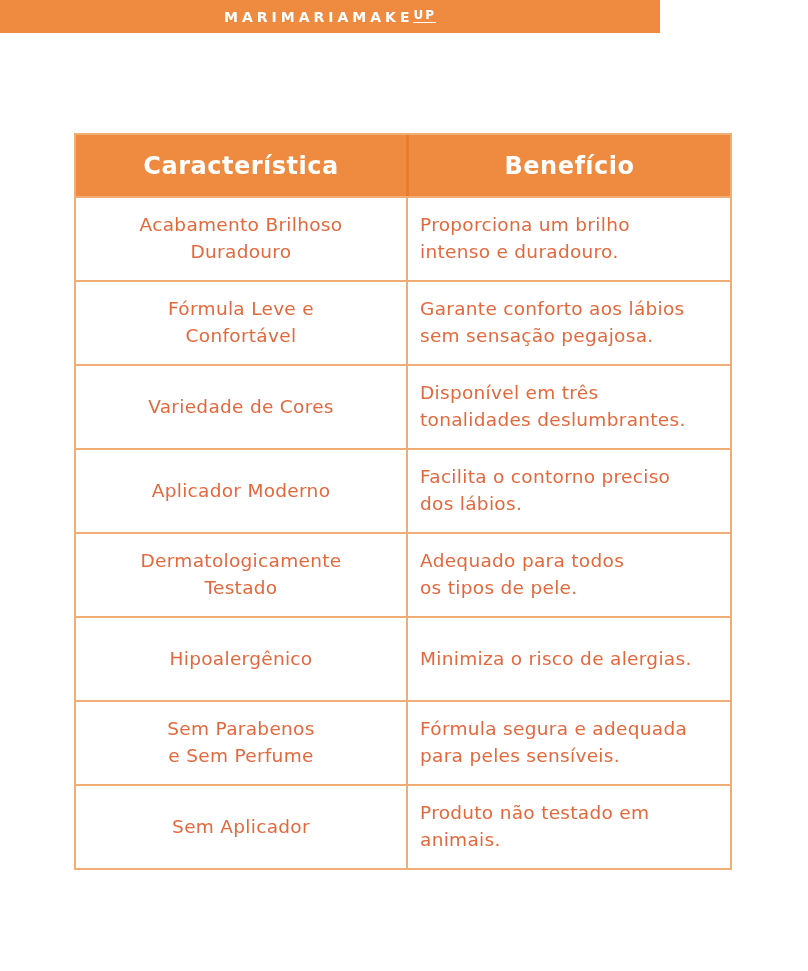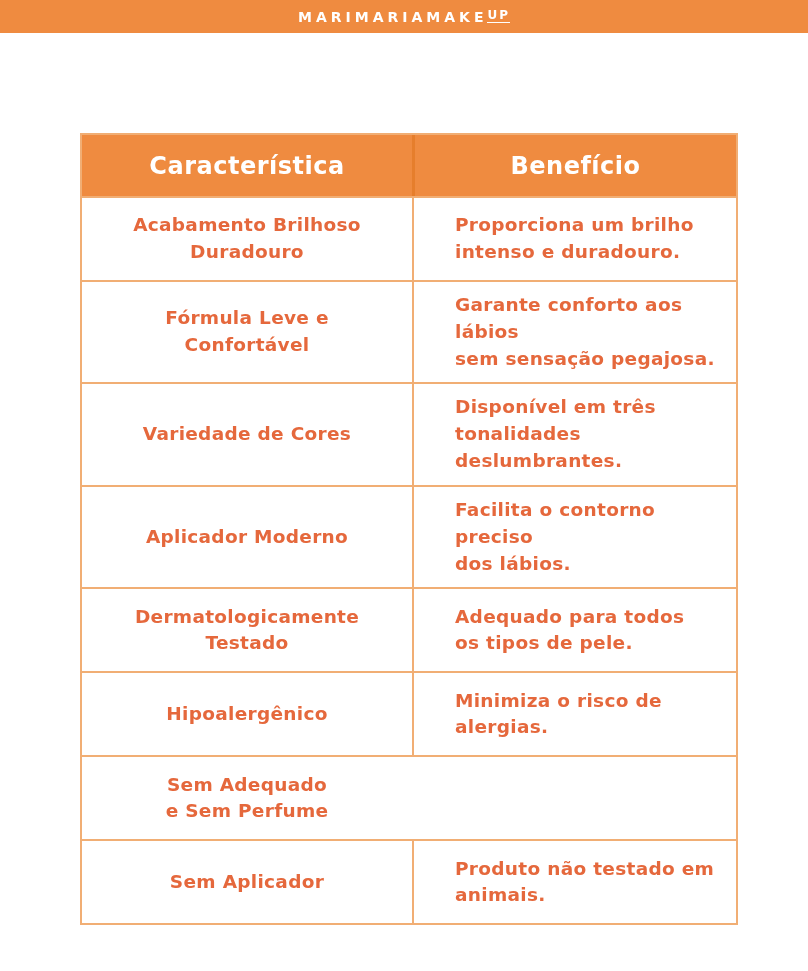--- a/index.html
+++ b/index.html
@@ -14,42 +14,42 @@
   *{ box-sizing:border-box; margin:0; padding:0; }
   html,body{ width:808px; }
   body{
     width:808px; height:971px;
     background:var(--page-bg);
     font-family:"DejaVu Sans","Liberation Sans",sans-serif;
     overflow:hidden;
   }
   
   .topbar{
-    width:808px; height:33px;
+    width:660px; height:33px;
     background:var(--bar);
     display:flex; align-items:center; justify-content:center;
   }
   .logo{
     color:var(--header-text);
     font-size:14px; font-weight:700;
     letter-spacing:4px;
     line-height:1;
     display:flex; align-items:flex-start;
   }
   .logo .sup{
     font-size:12px; font-weight:700;
     letter-spacing:2px;
     border-bottom:1.5px solid var(--header-text);
     padding-bottom:1px;
     margin-top:-1px;
   }
   
   .table{
     position:absolute;
-    left:80px; top:133px;
+    left:74px; top:133px;
     width:658px;
     border:2px solid var(--border);
     background:#fff;
   }
   .thead{
     display:grid;
     grid-template-columns:330px 324px;
     background:var(--header-bg);
     height:61px;
   }
@@ -62,35 +62,35 @@
   .hcell + .hcell{ border-left:3px solid var(--header-divider); }
   .trow{
     display:grid;
     grid-template-columns:330px 324px;
     min-height:84px;
     border-top:2px solid var(--border);
   }
   .cell{
     color:var(--text);
     font-size:18.5px;
-    font-weight:700;
+    font-weight:400;
     line-height:1.45;
     letter-spacing:0.3px;
     white-space:pre-line;
     display:flex; align-items:center;
   }
   .cell.feat{
     justify-content:center;
     text-align:center;
     padding:10px 12px;
   }
   .cell.ben{
     justify-content:flex-start;
     text-align:left;
-    padding:10px 14px 10px 41px;
+    padding:10px 14px 10px 12px;
     border-left:2px solid var(--border);
   }
 </style>
 </head>
 <body>
 
 <header class="topbar">
   <div class="logo">
     <span>MARIMARIAMAKE</span>
       <span class="sup">UP</span>
@@ -129,21 +129,23 @@
     <div class="cell feat">Dermatologicamente
 Testado</div>
     <div class="cell ben">Adequado para todos
 os tipos de pele.</div>
   </div>
   <div class="trow">
     <div class="cell feat">Hipoalergênico</div>
     <div class="cell ben">Minimiza o risco de alergias.</div>
   </div>
   <div class="trow">
-    <div class="cell feat">Sem Adequado
+    <div class="cell feat">Sem Parabenos
 e Sem Perfume</div>
+    <div class="cell ben">Fórmula segura e adequada
+para peles sensíveis.</div>
   </div>
   <div class="trow">
     <div class="cell feat">Sem Aplicador</div>
     <div class="cell ben">Produto não testado em
 animais.</div>
   </div>
 </div>
 
 </body></html>

